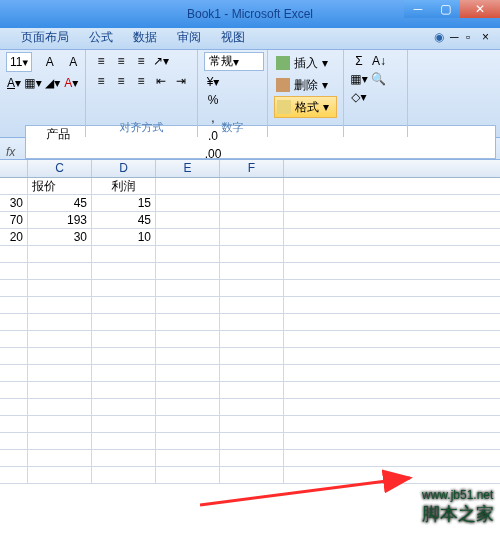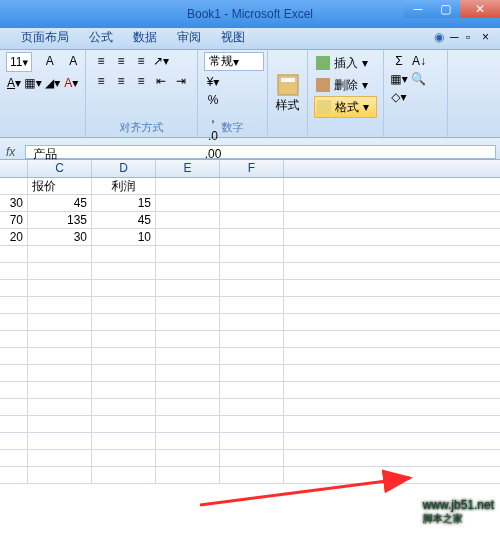--- a/index.html
+++ b/index.html
@@ -12,47 +12,47 @@
 .winbtn.max{background:linear-gradient(#6bb1f8,#3d90e6);color:#fff}
 .winbtn.close{background:linear-gradient(#e89a8f,#d6543f);color:#fff;width:40px}
 .tabs{height:22px;background:linear-gradient(#d6e7f8,#bed8f3);display:flex;align-items:flex-end;padding-left:11px;border-bottom:1px solid #8db2e3}
 .tab{padding:3px 10px;color:#15428b;cursor:pointer}
 .qat{position:absolute;right:4px;top:30px;display:flex;gap:2px}
 .qat span{width:14px;height:14px}
 .ribbon{height:88px;background:linear-gradient(#e4eefb,#cadef4);display:flex;border-bottom:1px solid #8db2e3}
 .group{border-right:1px solid #b0cbe8;padding:2px 6px;display:flex;flex-direction:column;position:relative}
 .group-label{position:absolute;bottom:2px;left:0;right:0;text-align:center;color:#4b7bb5;font-size:11px}
 .fontg{width:86px}
-.fontg .row1{display:flex;gap:12px;}
+.fontg .row1{display:flex;gap:12px;align-items:center}
 .fontg .combo{height:20px;border:1px solid #9bbce0;background:#fff;display:flex;align-items:center;padding:0 3px;font-size:11px}
 .fontg .row2{display:flex;gap:2px;margin-top:2px}
 .btn16{width:18px;height:18px;border:1px solid transparent;display:flex;align-items:center;justify-content:center;background:transparent}
 .alng{width:112px}
 .alng .grid3{display:flex;gap:2px;margin-bottom:2px}
 .numg{width:70px}
 .numg .combo{width:60px;height:20px;border:1px solid #9bbce0;background:#fff;display:flex;align-items:center;padding:0 4px}
 .stylg{width:40px;display:flex;align-items:center;justify-content:center}
 .stylg .bigbtn{width:32px;height:50px;display:flex;flex-direction:column;align-items:center;justify-content:center}
 .cellg{width:76px}
 .cellg .item{display:flex;align-items:center;height:22px;gap:4px;padding:0 2px}
 .cellg .item.active{background:linear-gradient(#ffe9a8,#ffd456);border:1px solid #e8b44d}
 .editg{width:64px}
 .editg .row{display:flex;gap:2px;height:18px;align-items:center}
 .namebox{height:22px;background:linear-gradient(#e4eefb,#d6e6f7);display:flex;align-items:flex-end;border-bottom:1px solid #8db2e3}
 .namebox .fx{padding:0 6px;font-style:italic;color:#555}
-.namebox .val{flex:1;padding:0 7px;background:#fff;height:14px;border:1px solid #9bbce0;margin:0 4px}
+.namebox .val{flex:1;padding:0 20px;background:#fff;height:34px;border:1px solid #9bbce0;margin:0 4px}
 .sheet{position:relative}
 .colhdr{display:flex;height:18px;background:linear-gradient(#f3f7fc,#dce7f5);border-bottom:1px solid #9eb6ce}
 .colhdr div{border-right:1px solid #c0cddb;text-align:center;line-height:17px;color:#15428b}
 .tbl{}
 .tr{display:flex;height:17px;border-bottom:1px solid #d0d7e5}
 .tr div{border-right:1px solid #d0d7e5;padding:0 4px;text-align:right;line-height:16px}
 .tr .hdr{text-align:center;font-weight:normal}
 .watermark{position:absolute;right:6px;bottom:8px;color:#14532d;font-family:Arial;font-size:13px;text-shadow:0 0 3px #000,0 0 3px #000}
-.watermark .cn{font-size:10px}
+.watermark .cn{font-size:18px}
 .redarrow{position:absolute;left:200px;top:430px;pointer-events:none}
 svg{display:block}
 </style>
 </head>
 <body>
 
 <div class="titlebar">
   <span class="title">Book1 - Microsoft Excel</span>
   <div class="winbtns">
     <div class="winbtn min">─</div>
@@ -111,29 +111,20 @@
       <div class="btn16">¥▾</div>
       <div class="btn16">%</div>
       <div class="btn16">,</div>
     </div>
     <div class="grid3">
       <div class="btn16">.0</div>
       <div class="btn16">.00</div>
     </div>
     <div class="group-label">数字</div>
   </div>
-  <div class="group stylg">
-    <div class="bigbtn">
-      <svg width="24" height="24">
-          <rect x="2" y="2" width="20" height="20" fill="#e8c47a" stroke="#b89048"></rect>
-          <rect x="5" y="5" width="14" height="4" fill="#fff"></rect>
-        </svg>
-      <span>样式</span>
-    </div>
-  </div>
   <div class="group cellg">
     <div class="item">
       <svg width="14" height="14">
           <rect width="14" height="14" fill="#7db56f"></rect>
         </svg>
       <span>插入</span> ▾
     </div>
     <div class="item">
       <svg width="14" height="14">
           <rect width="14" height="14" fill="#c96"></rect>
@@ -185,21 +176,21 @@
     </div>
     <div class="tr">
         <div style="width:28px">30</div>
         <div style="width:64px">45</div>
         <div style="width:64px">15</div>
         <div style="width:64px"></div>
         <div style="width:64px"></div>
       </div>
     <div class="tr">
         <div style="width:28px">70</div>
-        <div style="width:64px">135</div>
+        <div style="width:64px">193</div>
         <div style="width:64px">45</div>
         <div style="width:64px"></div>
         <div style="width:64px"></div>
       </div>
     <div class="tr">
         <div style="width:28px">20</div>
         <div style="width:64px">30</div>
         <div style="width:64px">10</div>
         <div style="width:64px"></div>
         <div style="width:64px"></div>

